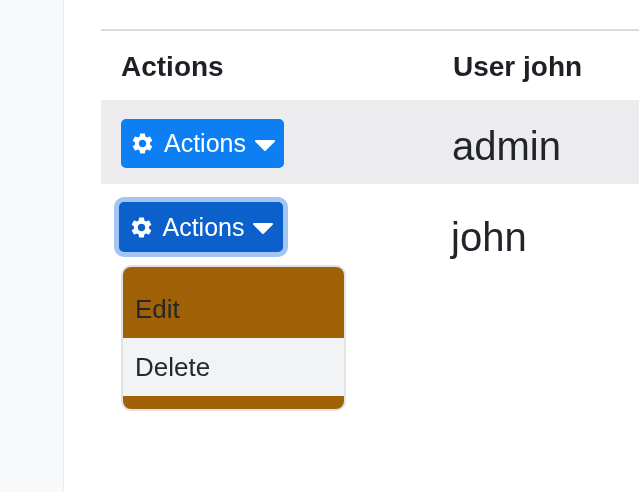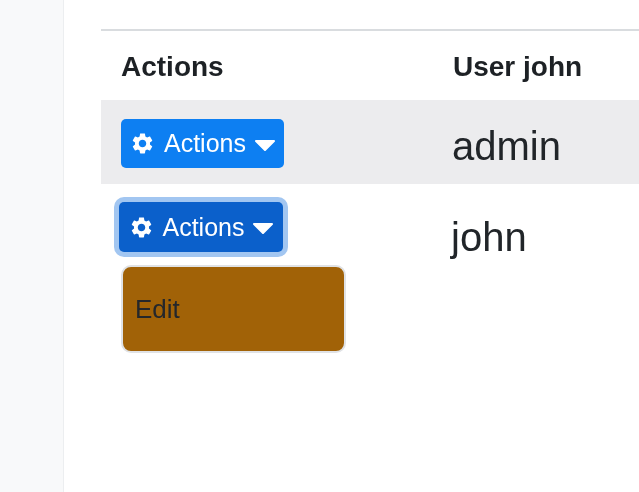--- a/index.html
+++ b/index.html
@@ -122,13 +122,14 @@
   <span>Actions</span>
   <svg class="caret" viewBox="0 0 20 11" xmlns="http://www.w3.org/2000/svg">
     <polygon points="1,1 19,1 10,10" fill="#ffffff" stroke="#ffffff" stroke-width="2" stroke-linejoin="round"></polygon>
   </svg>
 </button>
 
 <div class="cell-text john">john</div>
 
 <div class="dropdown-menu">
   <div class="dropdown-item">Edit</div>
+  <div class="dropdown-item hovered">Delete</div>
 </div>
 
 </body></html>

